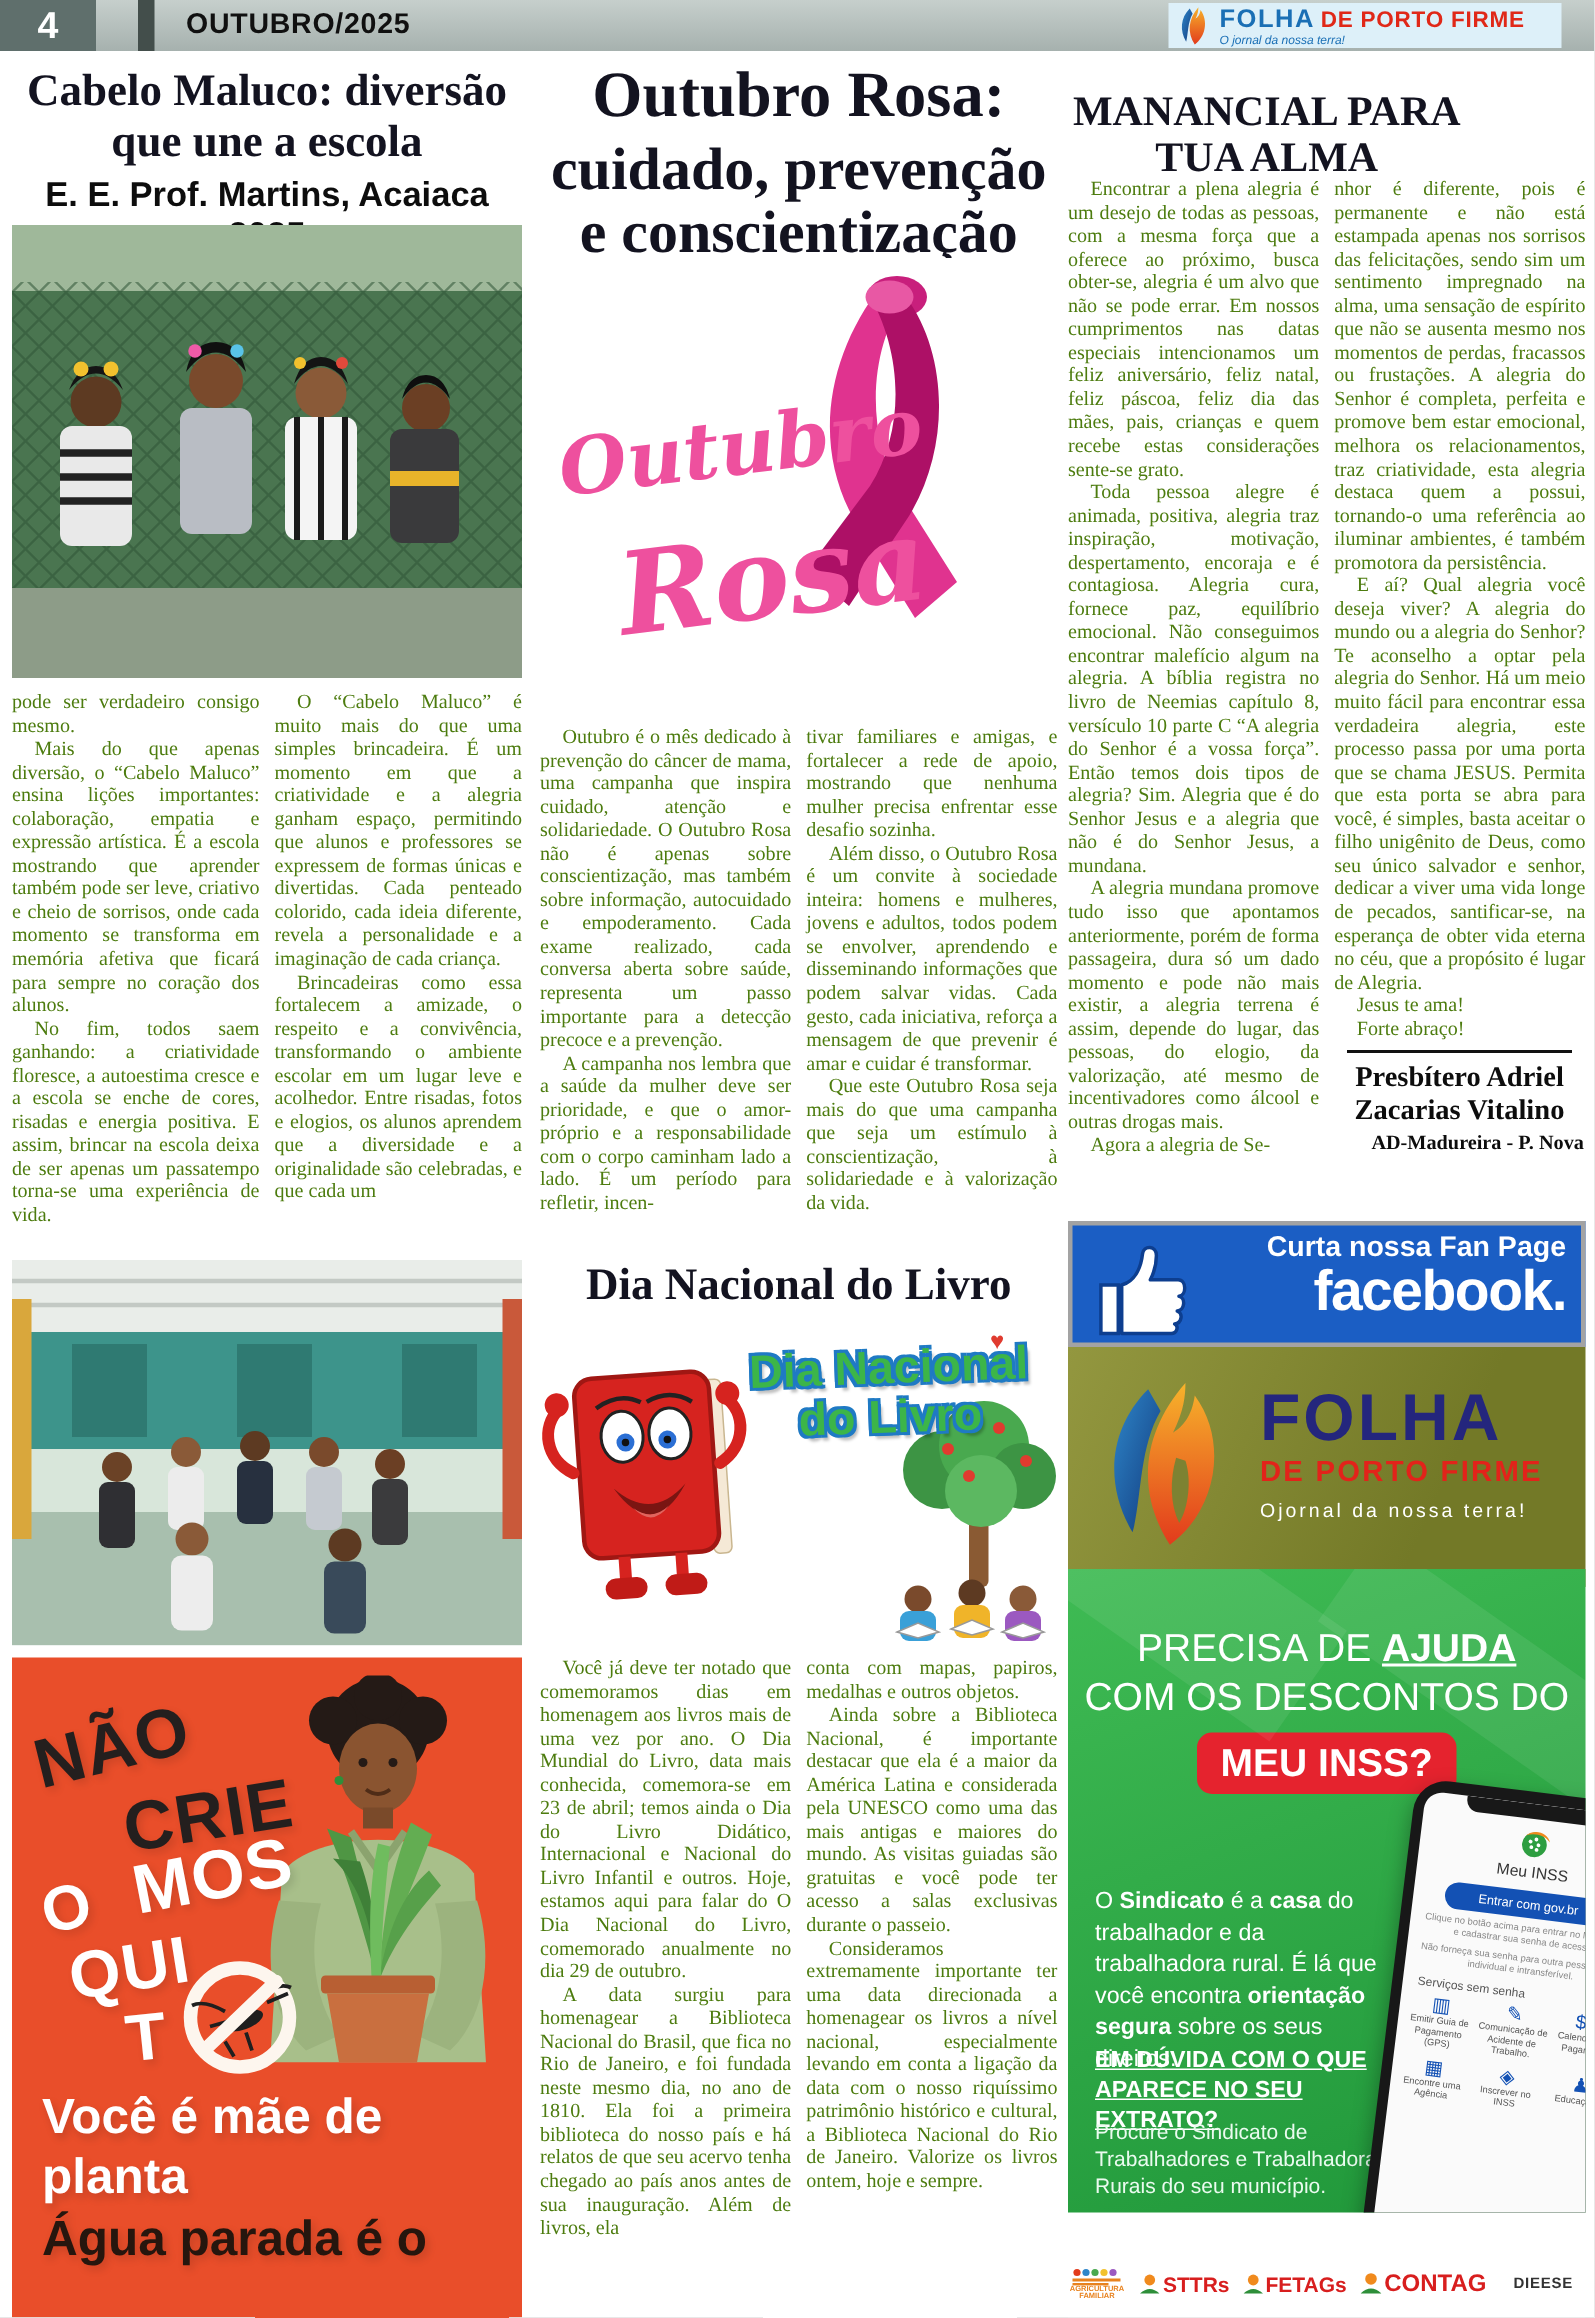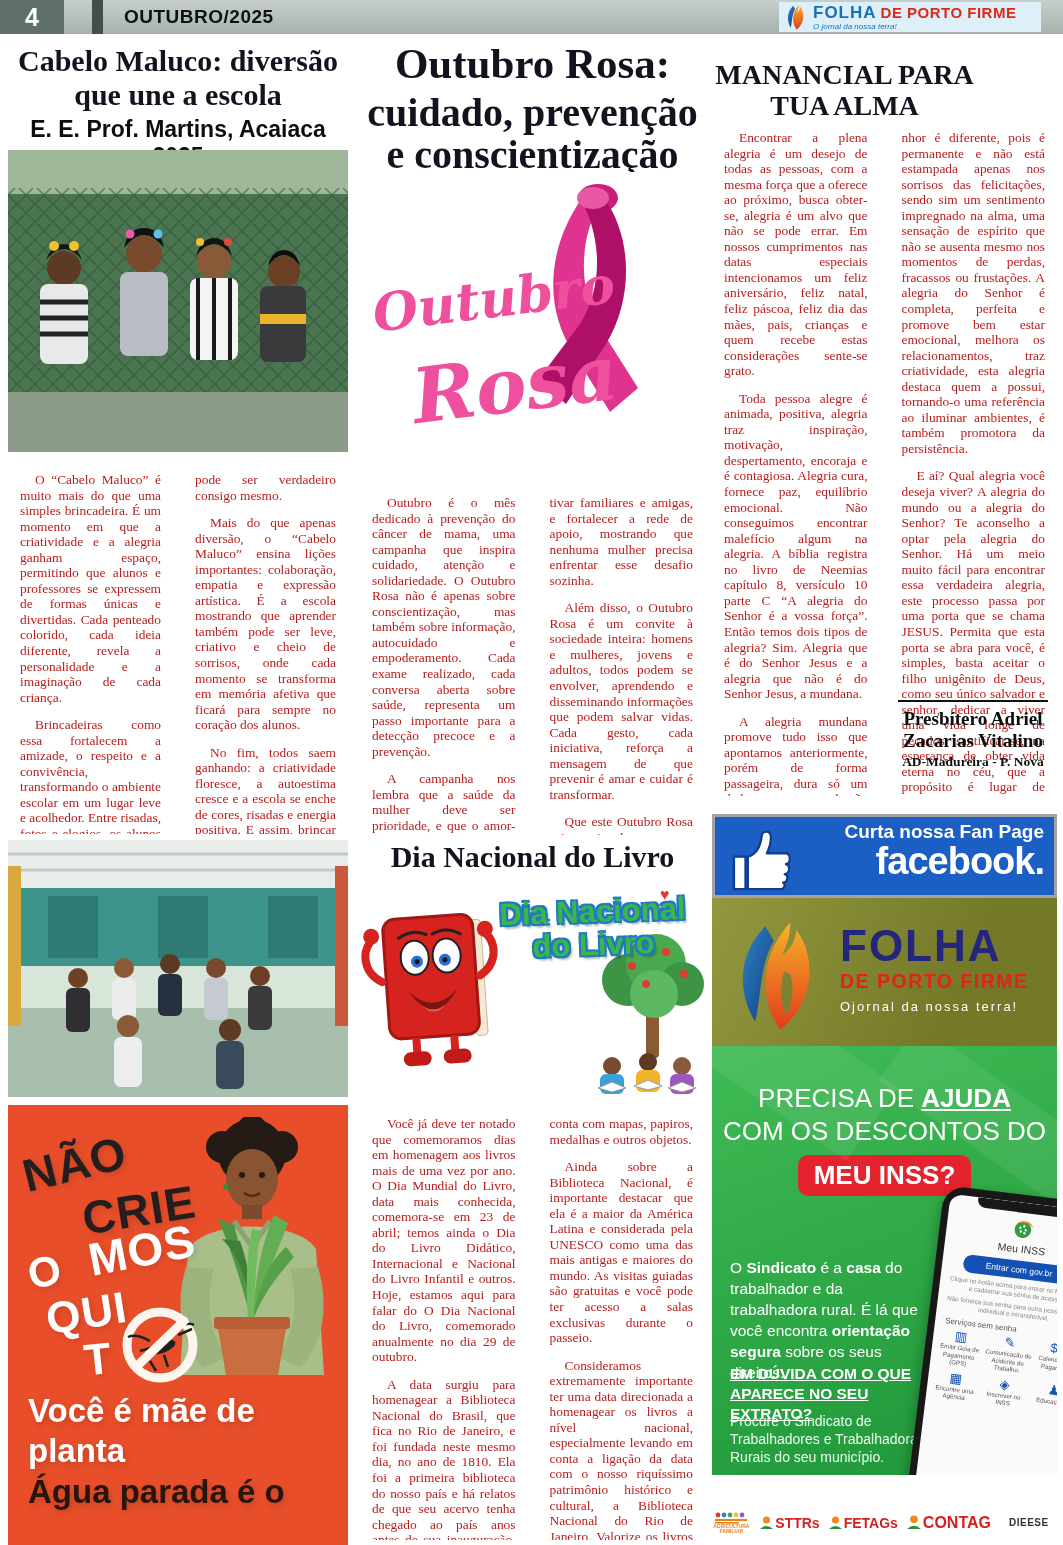--- a/index.html
+++ b/index.html
@@ -15,21 +15,21 @@
   .hlogo{position:absolute;right:22px;top:2px;width:262px;height:30px;background:#ddf0f9;
     display:flex;align-items:center;padding:0 6px;box-sizing:border-box;}
   .hlogo-txt{line-height:1;margin-left:4px;}
   .hlogo-row{display:flex;align-items:baseline;gap:4px;font-family:"Liberation Sans",sans-serif;font-weight:bold;}
   .hlogo-a{color:#1a6fb5;font-size:17px;letter-spacing:1px;}
   .hlogo-b{color:#e02818;font-size:15px;letter-spacing:.5px;}
   .hlogo-tag{color:#1a6fb5;font:italic 8px "Liberation Sans",sans-serif;margin-top:1px;}
   
   .atext{position:absolute;display:flex;gap:10px;overflow:hidden;}
   .tcol{flex:1;min-width:0;}
-  .atext p{margin:12px;text-align:justify;font-size:13.4px;line-height:1.16;text-indent:15px;color:#b91c1c;}
+  .atext p{margin:0;text-align:justify;font-size:13.4px;line-height:1.16;text-indent:15px;color:#4d7c0f;}
   .atext p.cont{text-indent:0;}
   .man .atext p,.man-p{font-size:12.9px;}
   
   .h-serif{position:absolute;text-align:center;font-weight:bold;color:#131320;font-family:"Liberation Serif",serif;}
   .a1-title{left:8px;top:44px;width:340px;font-size:30px;line-height:1.13;}
   .a1-sub{left:8px;top:116px;width:340px;font:bold 23px "Liberation Sans",sans-serif;text-align:center;position:absolute;color:#0d0d0d;}
   .a2-t1{left:360px;top:42px;width:345px;font-size:43px;line-height:1;}
   .a2-t2{left:360px;top:92px;width:345px;font-size:40px;line-height:1.06;}
   .a3-title{left:672px;top:48px;width:345px;font-size:28px;line-height:1.1;margin-top:12px;}
   .a4-title{left:360px;top:840px;width:345px;font-size:30px;}
@@ -43,21 +43,21 @@
   .sw1{left:12px;top:96px;font-size:52px;transform:rotate(-7deg);}
   .sw2{left:52px;top:168px;font-size:76px;transform:rotate(-7deg);}
   .book-title{position:absolute;left:128px;top:14px;width:210px;text-align:center;transform:rotate(-2deg);
     font:800 31px/1.05 "Liberation Sans",sans-serif;color:#3cb549;
     text-shadow:-2px -2px 0 #1f7ac4,2px -2px 0 #1f7ac4,-2px 2px 0 #1f7ac4,2px 2px 0 #1f7ac4,3px 4px 2px rgba(0,0,0,.25);}
   .heart{position:absolute;left:300px;top:4px;color:#e03b2f;font-size:16px;}
   
   .sigblock{position:absolute;left:890px;top:700px;width:166px;text-align:center;}
   .sigline{width:150px;border-top:2.5px solid #111;margin:0 auto 6px;}
   .sig1{font:bold 19px/1.15 "Liberation Serif",serif;color:#0d0d0d;}
-  .sig3{font:bold 13.5px "Liberation Serif",serif;color:#0d0d0d;margin-top:2px;}
+  .sig3{font:bold 13.5px "Liberation Serif",serif;color:#0d0d0d;margin-top:2px;text-align:right;}
   .man-col2{padding-bottom:96px;}
   
   .ad-fb{position:absolute;left:712px;top:814px;width:345px;height:84px;background:#1b5ec4;
     border:3px solid #a3a3a3;box-sizing:border-box;overflow:hidden;}
   .fb-txt{position:absolute;right:10px;top:4px;text-align:right;color:#fff;font-family:"Liberation Sans",sans-serif;}
   .fb-l1{font-weight:bold;font-size:19px;}
   .fb-l2{font-weight:800;font-size:38px;line-height:.95;letter-spacing:-1px;}
   
   .ad-folha{position:absolute;left:712px;top:898px;width:345px;height:160px;
     background:linear-gradient(115deg,#93973f,#737927 70%);overflow:hidden;}
@@ -189,27 +189,27 @@
         <circle cx="276" cy="122" r="16" fill="#6b3f24"></circle>
           <path d="M260 116 q16 -22 32 0 q-4 -16 -16 -16 q-12 0 -16 16" fill="#0e0e0e"></path>
         <rect x="252" y="136" width="46" height="76" rx="8" fill="#3a3a3c"></rect>
           <rect x="252" y="164" width="46" height="10" fill="#e8b42a"></rect>
       </g>
     </svg>
   </div>
 
   <div class="atext" style="left:8px;top:460px;width:340px;height:374px;">
     <div class="tcol">
-      <p>O “Cabelo Maluco” é muito mais do que uma simples brincadeira. É um momento em que a criatividade e a alegria ganham espaço, permitindo que alunos e professores se expressem de formas únicas e divertidas. Cada penteado colorido, cada ideia diferente, revela a personalidade e a imaginação de cada criança.</p>
-      <p>Brincadeiras como essa fortalecem a amizade, o respeito e a convivência, transformando o ambiente escolar em um lugar leve e acolhedor. Entre risadas, fotos e elogios, os alunos aprendem que a diversidade e a originalidade são celebradas, e que cada um</p>
-    </div>
-    <div class="tcol">
       <p class="cont">pode ser verdadeiro consigo mesmo.</p>
       <p>Mais do que apenas diversão, o “Cabelo Maluco” ensina lições importantes: colaboração, empatia e expressão artística. É a escola mostrando que aprender também pode ser leve, criativo e cheio de sorrisos, onde cada momento se transforma em memória afetiva que ficará para sempre no coração dos alunos.</p>
       <p>No fim, todos saem ganhando: a criatividade floresce, a autoestima cresce e a escola se enche de cores, risadas e energia positiva. E assim, brincar na escola deixa de ser apenas um passatempo torna-se uma experiência de vida.</p>
+    </div>
+    <div class="tcol">
+      <p>O “Cabelo Maluco” é muito mais do que uma simples brincadeira. É um momento em que a criatividade e a alegria ganham espaço, permitindo que alunos e professores se expressem de formas únicas e divertidas. Cada penteado colorido, cada ideia diferente, revela a personalidade e a imaginação de cada criança.</p>
+      <p>Brincadeiras como essa fortalecem a amizade, o respeito e a convivência, transformando o ambiente escolar em um lugar leve e acolhedor. Entre risadas, fotos e elogios, os alunos aprendem que a diversidade e a originalidade são celebradas, e que cada um</p>
     </div>
   </div>
 
   <div class="artbox photo2">
     <svg viewBox="0 0 340 257" width="340" height="257" preserveAspectRatio="none">
       <rect width="340" height="257" fill="#cfe0d6"></rect>
       <rect width="340" height="48" fill="#e9ede9"></rect>
       <path d="M0 14 h340 M0 30 h340" stroke="#c3c9c4" stroke-width="3"></path>
       <rect y="48" width="340" height="78" fill="#3d948b"></rect>
       <rect x="40" y="56" width="50" height="62" fill="#2f7a72"></rect>

